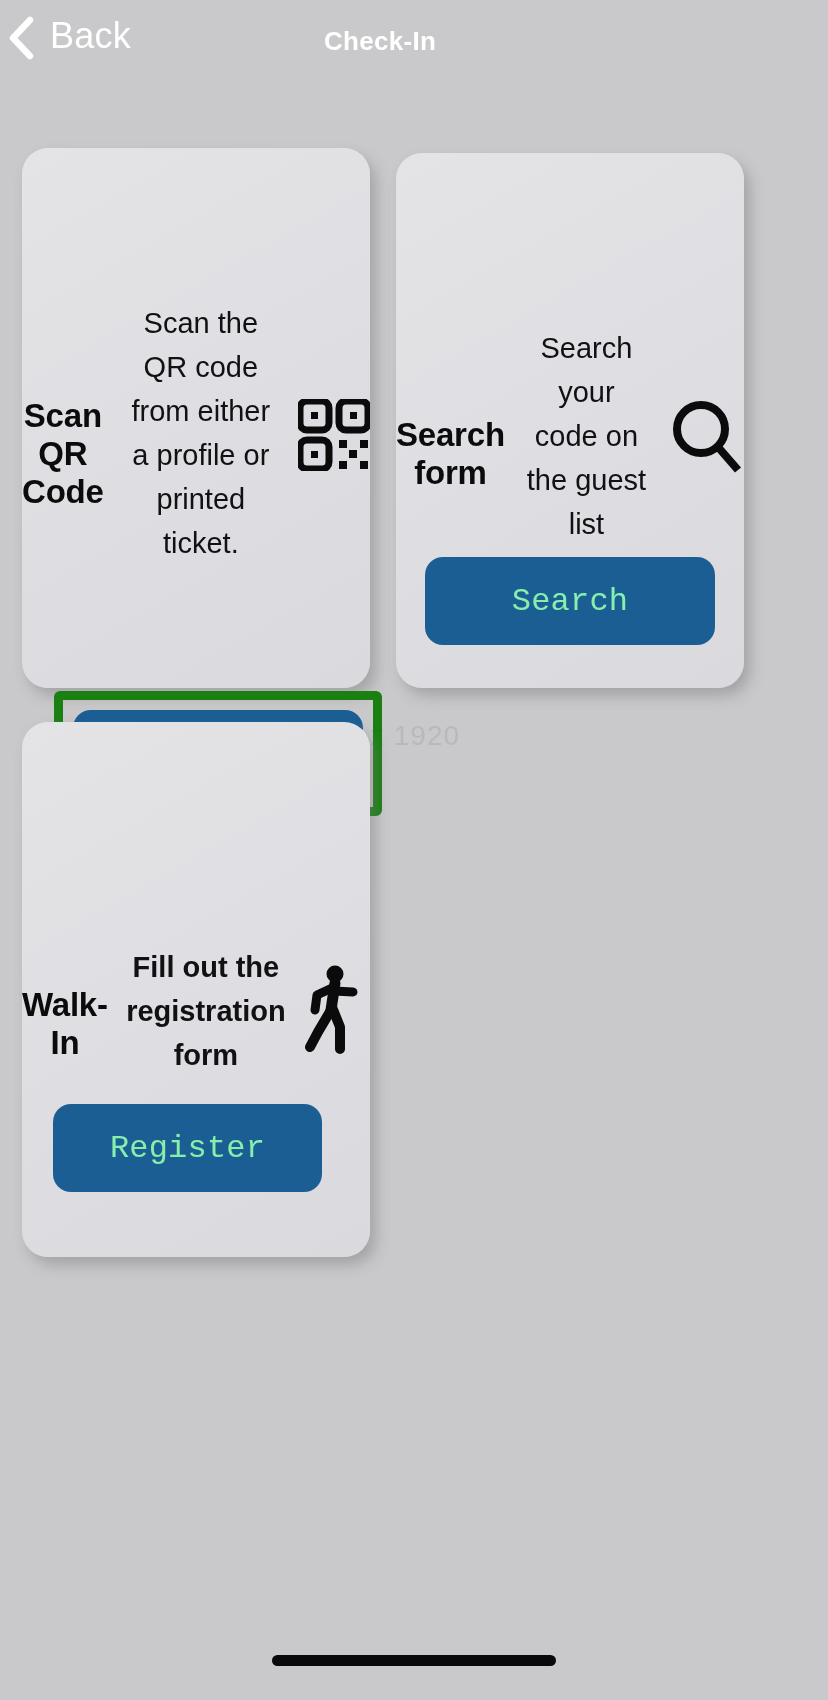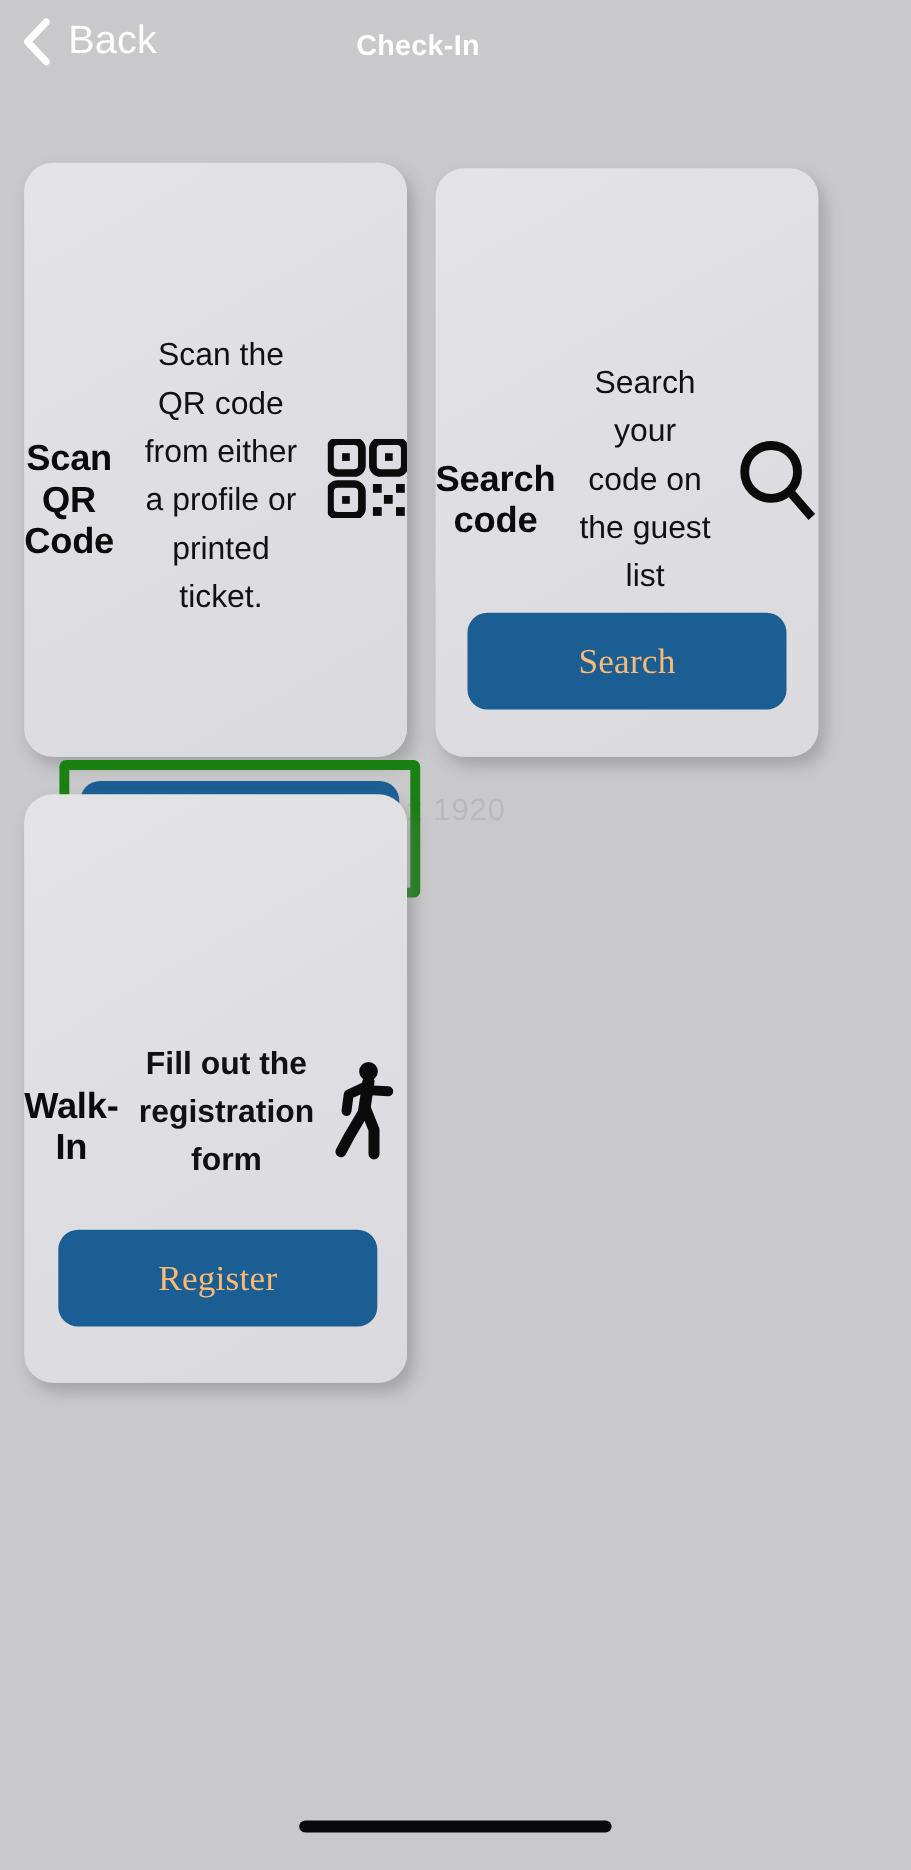--- a/index.html
+++ b/index.html
@@ -20,21 +20,21 @@
   .header {
     position: absolute;
     left: 0; top: 0;
     width: 828px;
     height: 100px;
     display: flex;
     align-items: center;
   }
   .back-btn {
     position: absolute;
-    left: 18px;
+    left: 6px;
     top: 16px;
     display: flex;
     align-items: center;
     gap: 14px;
     cursor: pointer;
   }
   .chev {
     width: 30px;
     height: 40px;
     position: relative;
@@ -105,22 +105,22 @@
     display: flex;
     align-items: center;
     justify-content: center;
   }
 
   
   .action-btn {
     background: #1b5e94;
     border: none;
     border-radius: 18px;
-    color: #fdba74;
-    font-family: Liberation Serif, serif;
+    color: #86efac;
+    font-family: Liberation Mono, monospace;
     font-size: 32px;
     font-weight: 400;
     letter-spacing: 0.2px;
     cursor: pointer;
     display: flex;
     align-items: center;
     justify-content: center;
   }
 
   
@@ -159,22 +159,22 @@
     height: 88px;
   }
 
   
   #card-walkin .card-title { margin-top: 68px; }
   #card-walkin .card-desc  { margin-top: 42px; font-weight: bold; }
   #card-walkin .icon-wrap  { margin-top: 42px; height: 90px; }
   #btn-register {
     position: absolute;
     left: 31px;
-    top: 396px;
-    width: 290px;
+    top: 382px;
+    width: 269px;
     height: 88px;
   }
 
   
   .home-bar {
     position: absolute;
     left: 50%;
     transform: translateX(-50%);
     bottom: 34px;
     width: 284px;
@@ -228,21 +228,21 @@
     </svg>
   </div>
 
   <div class="highlight-box"></div>
 
   <button class="action-btn" id="btn-scan">Scan</button>
 </div>
 
 <div class="card" id="card-search">
 
-  <div class="card-title">Search code</div>
+  <div class="card-title">Search form</div>
 
   <div class="card-desc">Search your code on the guest list</div>
 
   <div class="icon-wrap">
     <svg width="76" height="78" viewBox="0 0 76 78">
       <circle cx="33" cy="31" r="24" fill="none" stroke="#0b0b0c" stroke-width="8"></circle>
       <line x1="50" y1="49" x2="70" y2="72" stroke="#0b0b0c" stroke-width="8" stroke-linecap="butt"></line>
     </svg>
   </div>
 

